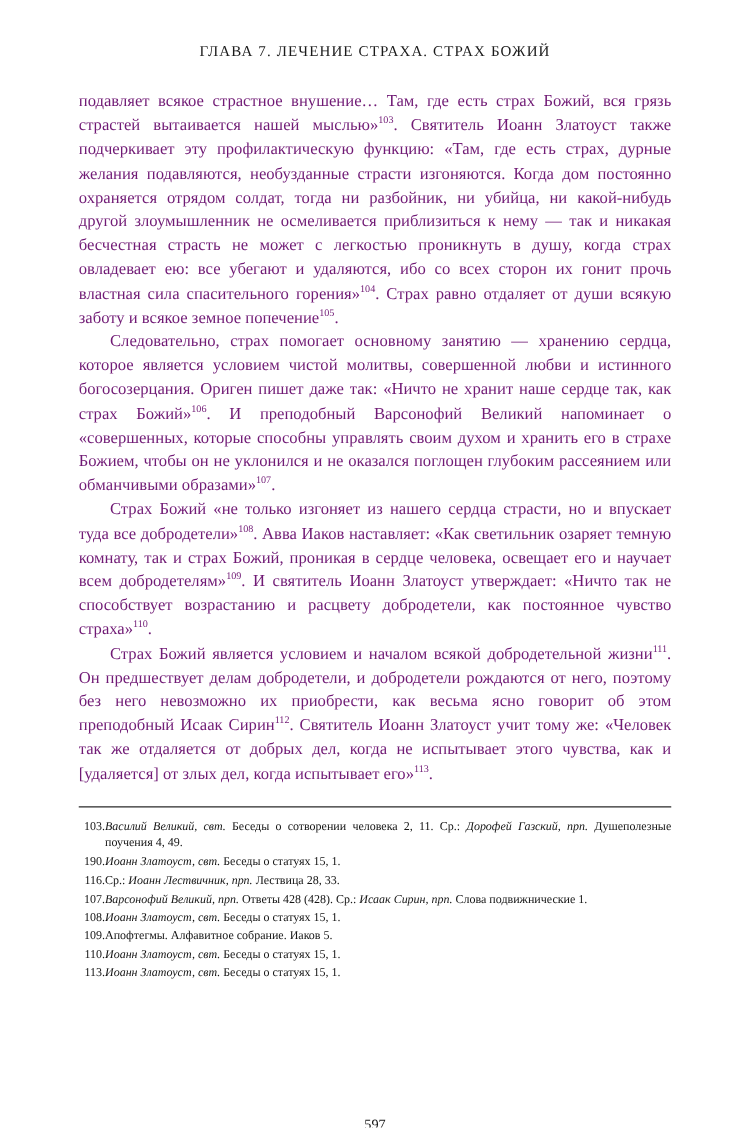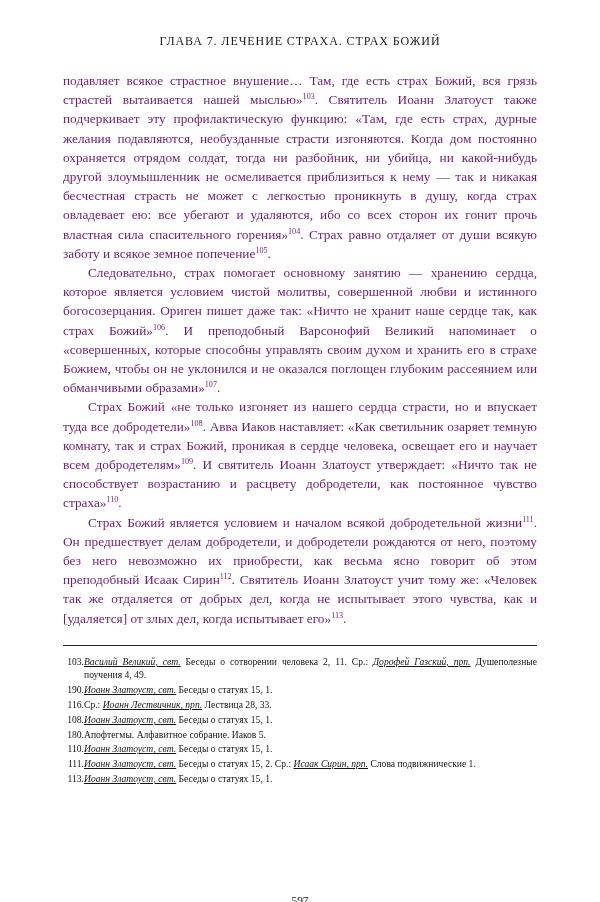--- a/index.html
+++ b/index.html
@@ -79,21 +79,20 @@
     width: 21px;
     flex: 0 0 21px;
     text-align: right;
   }
   .note .txt {
     flex: 1 1 auto;
     text-align: justify;
   }
   .note .txt i {
     font-style: italic;
-    text-decoration: underline;
   }
   .folio {
     position: absolute;
     bottom: 30px;
     left: 0;
     width: 600px;
     text-align: center;
     font-size: 11.4px;
     color: #151515;
   }
@@ -123,34 +122,34 @@
       </div>
       <div class="note">
         <span class="num">190.</span>
         <span class="txt"><i>Иоанн Златоуст, свт.</i> Беседы о статуях 15, 1.</span>
       </div>
       <div class="note">
         <span class="num">116.</span>
         <span class="txt">Ср.: <i>Иоанн Лествичник, прп.</i> Лествица 28, 33.</span>
       </div>
       <div class="note">
+        <span class="num">107.</span>
+        <span class="txt"><i>Варсонофий Великий, прп.</i> Ответы 428 (428). Ср.: <i>Исаак Сирин, прп.</i> Слова подвижнические 1.</span>
+      </div>
+      <div class="note">
         <span class="num">108.</span>
         <span class="txt"><i>Иоанн Златоуст, свт.</i> Беседы о статуях 15, 1.</span>
       </div>
       <div class="note">
-        <span class="num">180.</span>
+        <span class="num">109.</span>
         <span class="txt">Апофтегмы. Алфавитное собрание. Иаков 5.</span>
       </div>
       <div class="note">
         <span class="num">110.</span>
         <span class="txt"><i>Иоанн Златоуст, свт.</i> Беседы о статуях 15, 1.</span>
-      </div>
-      <div class="note">
-        <span class="num">111.</span>
-        <span class="txt"><i>Иоанн Златоуст, свт.</i> Беседы о статуях 15, 2. Ср.: <i>Исаак Сирин, прп.</i> Слова подвижнические 1.</span>
       </div>
       <div class="note">
         <span class="num">113.</span>
         <span class="txt"><i>Иоанн Златоуст, свт.</i> Беседы о статуях 15, 1.</span>
       </div>
     </div>
 
   <div class="folio">597</div>
 
 </div>

